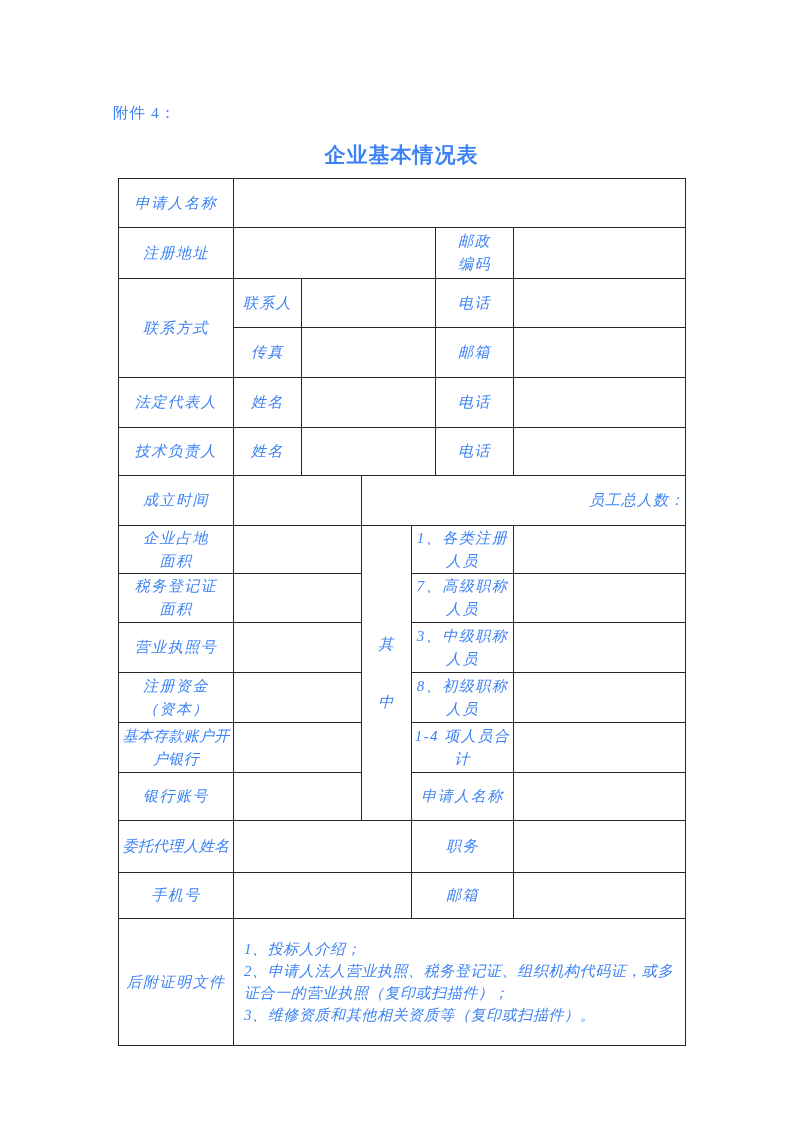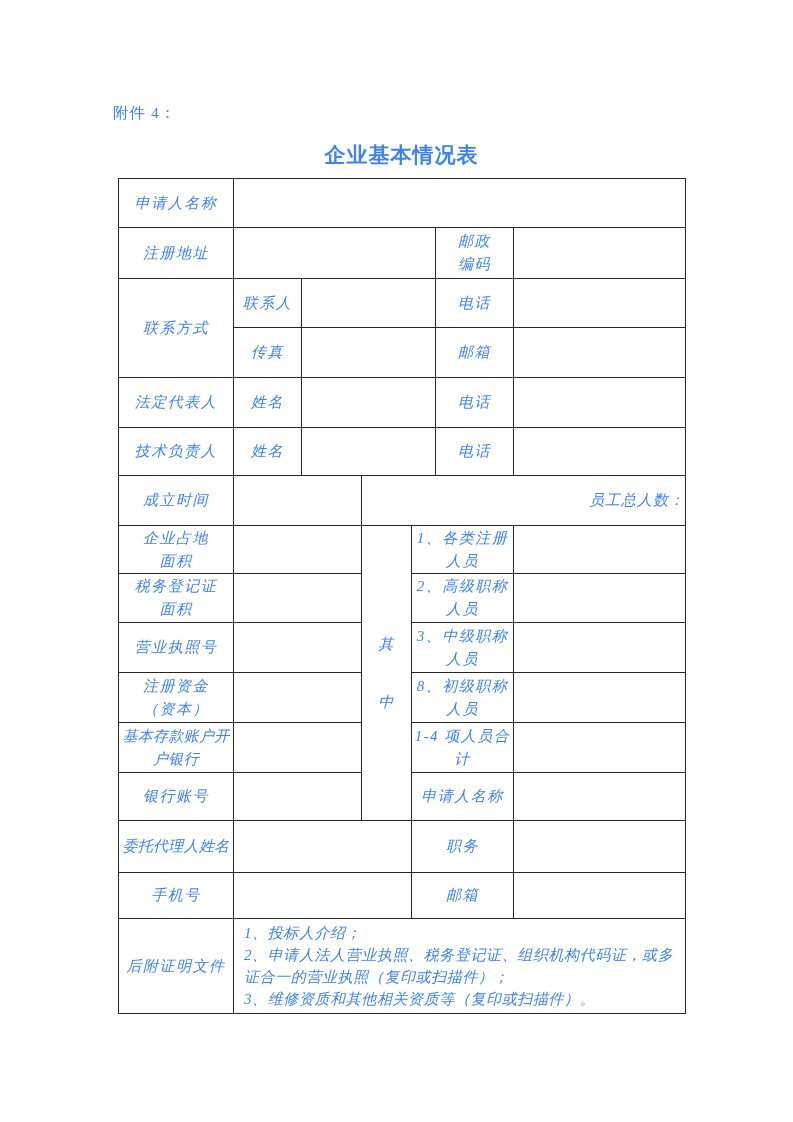--- a/index.html
+++ b/index.html
@@ -53,21 +53,21 @@
   }
   td.tight { letter-spacing: 0.3px; }
   td.staff-total {
     text-align: right;
     padding-left: 14px;
     letter-spacing: 1px;
   }
   td.among { line-height: 58px; }
   td.note {
     text-align: left;
-    padding: 3px 10px;
+    padding: 19px 10px;
     letter-spacing: 0.6px;
     line-height: 22px;
   }
 </style>
 </head>
 <body>
 
 <div class="page">
 
   <div class="attachment">附件 4：</div>
@@ -143,21 +143,21 @@
 中</td>
       <td colspan="2">1、各类注册
 人员</td>
       <td></td>
     </tr>
 
     <tr style="height:49px">
       <td>税务登记证
 面积</td>
       <td colspan="2"></td>
-      <td colspan="2">2、高级职称
+      <td colspan="2">7、高级职称
 人员</td>
       <td></td>
     </tr>
 
     <tr style="height:50px">
       <td>营业执照号</td>
       <td colspan="2"></td>
       <td colspan="2">3、中级职称
 人员</td>
       <td></td>

